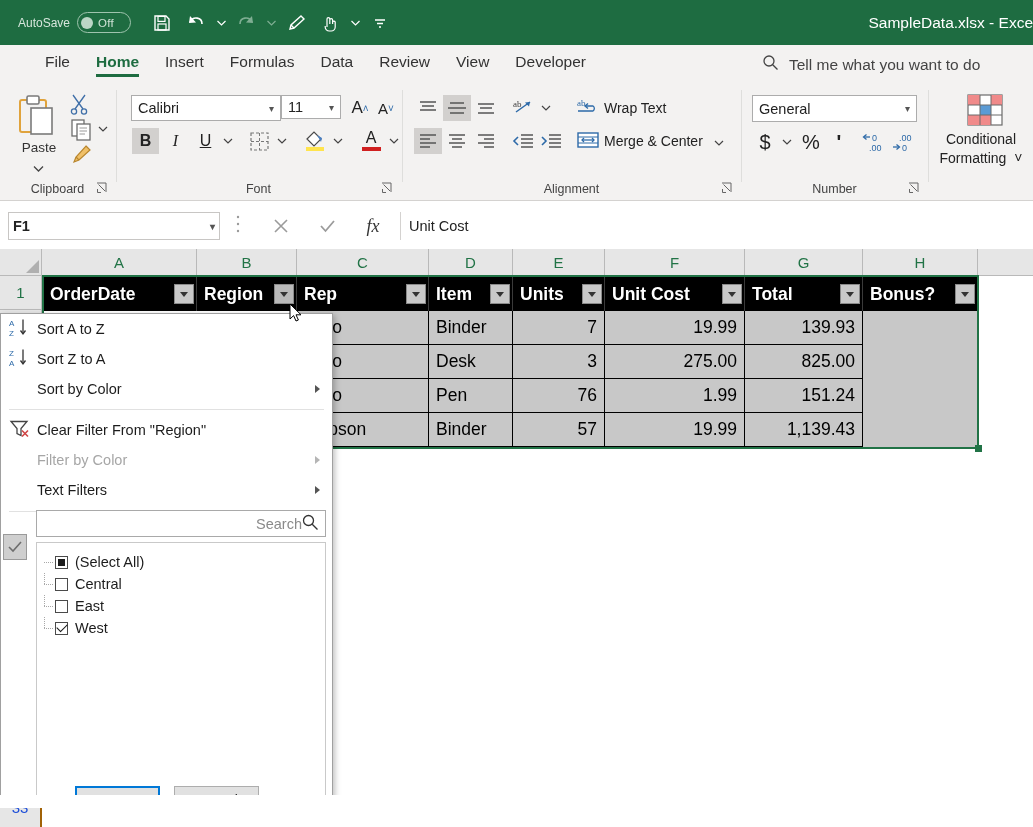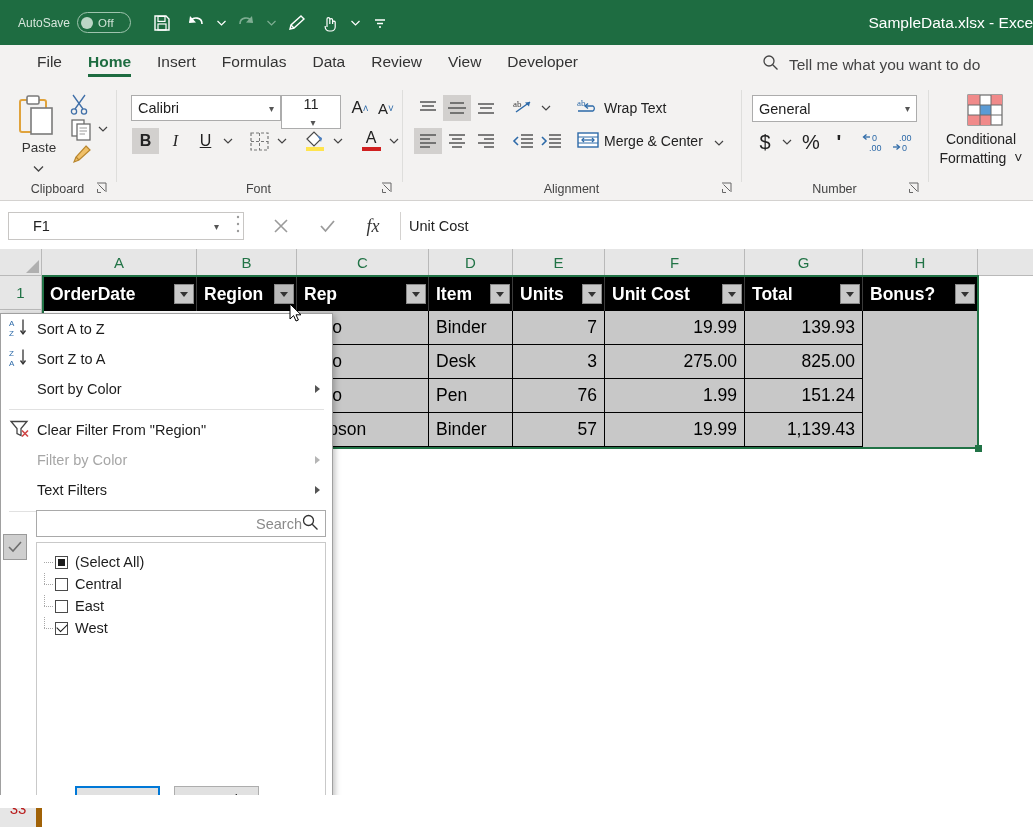--- a/index.html
+++ b/index.html
@@ -34,21 +34,21 @@
   .qat-caret{width:16px;height:45px;display:flex;align-items:center;justify-content:center;}
   .doc-title{
     position:absolute;right:0px;top:0;height:45px;line-height:45px;
     font-size:15.5px;color:#ffffff;white-space:nowrap;padding-right:0px;
   }
   
   .tabbar{
     position:absolute;left:0;top:45px;width:1033px;height:39px;
     background:#f3f2f1;border-bottom:1px solid #e3e1df;
   }
-  .tabs{display:flex;align-items:flex-start;height:39px;padding-left:24px;}
+  .tabs{display:flex;align-items:flex-start;height:39px;padding-left:32px;}
   .tab{
     font-size:15.5px;color:#333333;padding:8px 13px 0 13px;height:31px;
     box-sizing:border-box;white-space:nowrap;position:relative;cursor:default;
   }
   .tab.active{color:#1e6c41;font-weight:bold;}
   .tab.active:after{
     content:"";position:absolute;left:13px;right:13px;bottom:-1px;height:3px;background:#1e6c41;
   }
   .tellme{
     position:absolute;left:762px;top:0;height:39px;display:flex;align-items:center;gap:10px;
@@ -92,23 +92,23 @@
   .labelbtn{
     position:absolute;display:flex;align-items:center;gap:5px;
     font-size:14px;color:#222;cursor:default;white-space:nowrap;
   }
   
   .fbar{
     position:absolute;left:0;top:201px;width:1033px;height:48px;background:#ffffff;
     border-bottom:1px solid #d4d2d0;
   }
   .namebox{
-    position:absolute;left:8px;top:212px;width:236px;height:28px;
+    position:absolute;left:8px;top:212px;width:212px;height:28px;
     background:#ffffff;border:1px solid #c8c6c4;box-sizing:border-box;
-    display:flex;align-items:center;padding:0 24px;font-size:14.5px;color:#222;
+    display:flex;align-items:center;padding:0 4px;font-size:14.5px;color:#222;font-weight:bold;
   }
   .fbar-dots{position:absolute;left:236px;top:215px;font-size:14px;color:#888;letter-spacing:0;}
   .fbtns{position:absolute;left:258px;top:212px;height:28px;display:flex;align-items:center;}
   .fbtn{width:46px;height:28px;display:flex;align-items:center;justify-content:center;color:#9b9b9b;font-size:17px;}
   .fxbtn{color:#333;font-style:italic;font-family:"Liberation Serif",serif;font-size:18px;}
   .finput{
     position:absolute;left:400px;top:212px;width:633px;height:28px;
     display:flex;align-items:center;font-size:14.5px;color:#222;
     border-left:1px solid #d4d2d0;padding-left:8px;box-sizing:border-box;
   }
@@ -214,23 +214,23 @@
   .menu-sidebtn{
     position:absolute;left:3px;top:534px;width:24px;height:26px;background:#cfcfcf;
     border:1px solid #9a9a9a;box-sizing:border-box;display:flex;align-items:center;justify-content:center;
   }
   .cursor-arrow{position:absolute;left:289px;top:303px;width:14px;height:20px;pointer-events:none;}
   .bottomstrip{
     position:absolute;left:0;top:795px;width:1033px;height:32px;background:#ffffff;
   }
   .bl-left{
     position:absolute;left:0;top:808px;width:42px;height:19px;background:#e6e6e6;
-    border-right:6px solid #a16207;box-sizing:border-box;
-    display:flex;align-items:center;justify-content:center;
-    font-size:15px;color:#b91c1c;overflow:hidden;
+    border-right:2px solid #a16207;box-sizing:border-box;
+    display:flex;align-items:flex-start;justify-content:center;
+    font-size:15px;color:#1d4ed8;overflow:hidden;
   }
 </style>
 </head>
 <body>
 
 <div class="titlebar">
   <div class="qat">
 
     <div class="autosave">
       <span class="as-label">AutoSave</span>
@@ -369,21 +369,21 @@
         </svg>
     </div>
   </div>
   <div class="grp-sep" style="left:116px;"></div>
 
   <div class="grp" style="left:117px;width:283px;">
     <div class="inputbox" style="left:14px;top:11px;width:150px;height:26px;">
       <span class="cv">Calibri</span>
       <span class="caret-d">▾</span>
     </div>
-    <div class="inputbox" style="left:164px;top:11px;width:60px;height:34px;flex-direction:column;">
+    <div class="inputbox" style="left:164px;top:11px;width:60px;height:24px;">
       <span class="cv">11</span>
       <span class="caret-d">▾</span>
     </div>
     <div class="tbtn" style="left:230px;top:11px;width:26px;height:26px;">
       <span style="font-size:17px;">A</span>
         <sup style="color:#2d6aa8;font-size:10px;">˄</sup>
     </div>
     <div class="tbtn" style="left:256px;top:11px;width:26px;height:26px;">
       <span style="font-size:15px;">A</span>
         <sup style="color:#2d6aa8;font-size:10px;">˅</sup>

